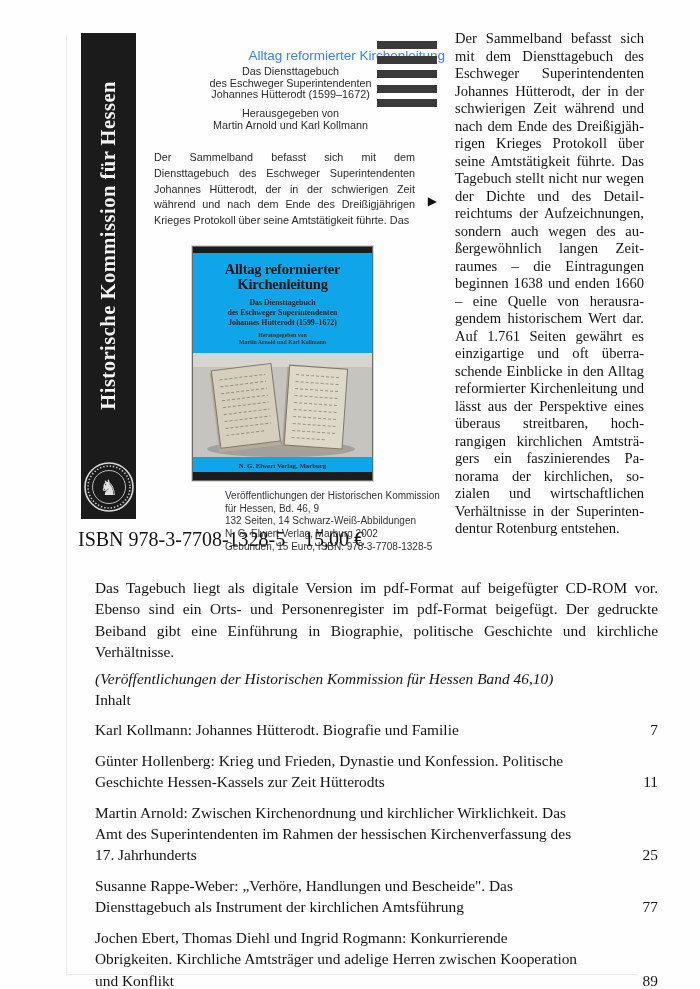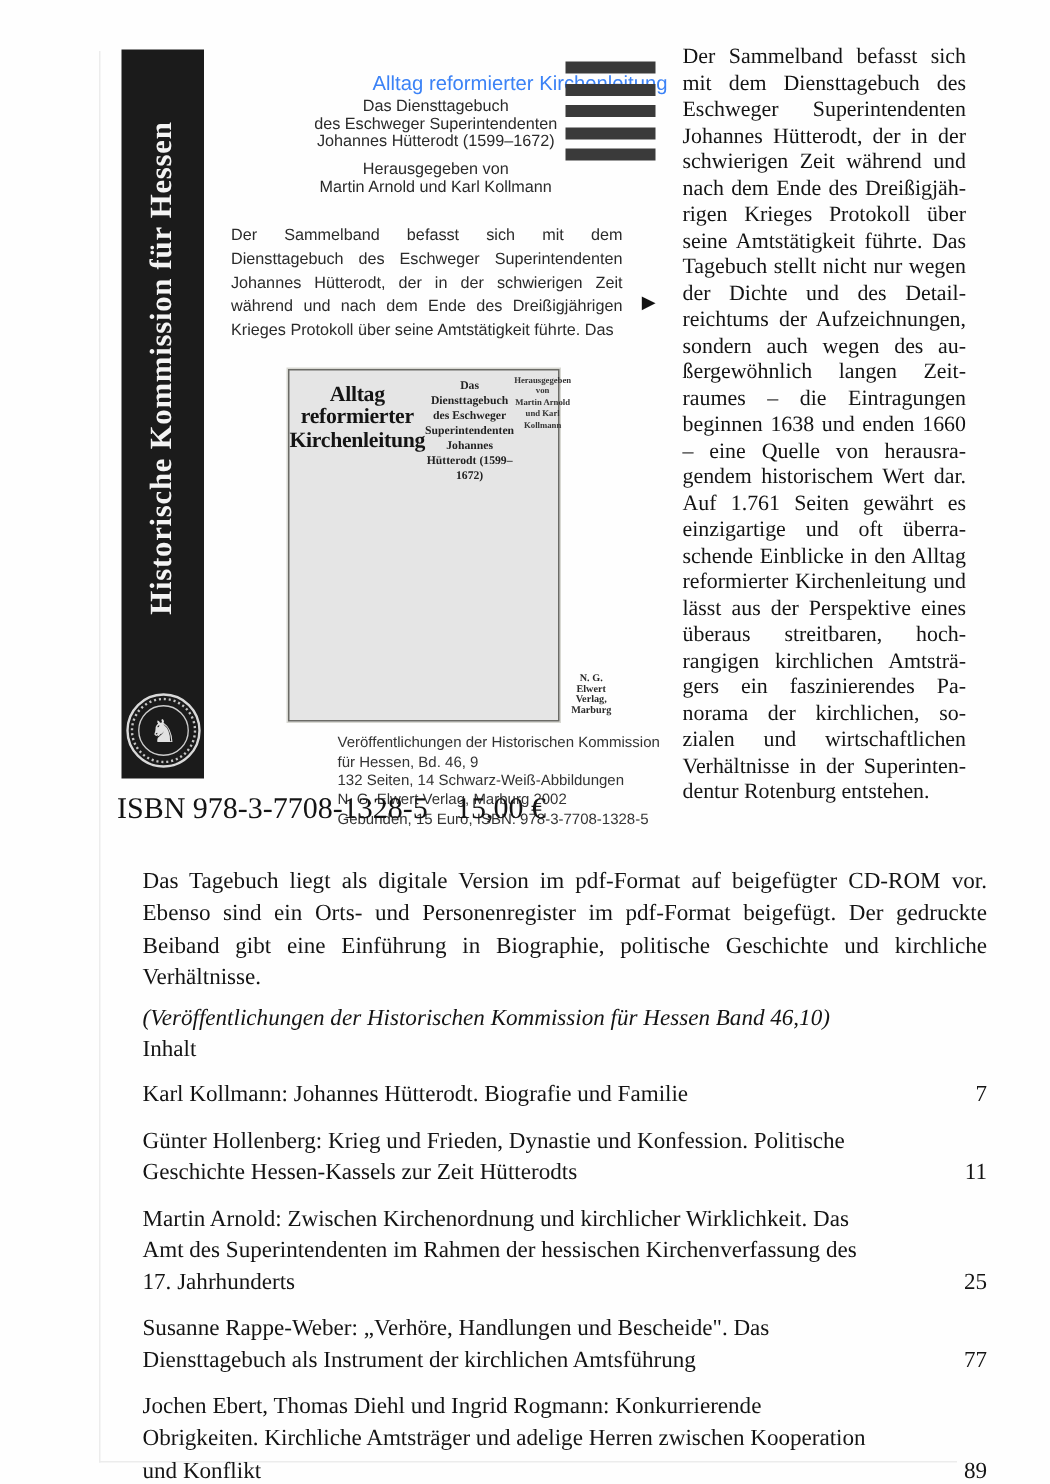--- a/index.html
+++ b/index.html
@@ -23,21 +23,21 @@
   .stripes{position:absolute;right:8px;top:8px;width:60px;}
   .stripes i{display:block;height:8px;margin-bottom:6.5px;background:#3a3a3a;}
   .f-title{margin-top:16px;text-align:right;font-size:13.5px;line-height:14px;color:#3b82f6;}
   .f-sub{margin-top:3px;text-align:center;font-size:10.8px;line-height:11.7px;color:#2a2a2a;}
   .f-ed{margin-top:7px;text-align:center;font-size:10.8px;line-height:11.6px;color:#2a2a2a;}
   .intro{margin:19px 30px 0 18px;font-size:10.8px;line-height:15.7px;text-align:justify;
          color:#2a2a2a;hyphens:manual;-webkit-hyphens:manual;}
   .cont-arrow{position:absolute;right:8px;top:162px;font-size:12px;color:#111;line-height:12px;}
 
   .cover{margin:17px 0 0 56px;width:179px;height:233px;border:1px solid #6b6b66;
-         background:#e5e5e5;display:flex;flex-direction:row;box-shadow:0 0 0 1px #d8d8d2;}
+         background:#0ea5e9;display:flex;flex-direction:column;box-shadow:0 0 0 1px #d8d8d2;}
   .cover-topbar{height:6px;background:#1c1c1c;}
   .cover-botbar{height:8px;background:#1c1c1c;}
   .c-title{margin-top:9px;text-align:center;font-family:"Liberation Serif",serif;font-weight:bold;
            font-size:14.5px;line-height:15.5px;color:#141414;letter-spacing:-.2px;}
   .c-sub{margin-top:5px;text-align:center;font-family:"Liberation Serif",serif;font-weight:bold;
          font-size:7.8px;line-height:10px;color:#222;}
   .c-ed{margin-top:4px;text-align:center;font-family:"Liberation Serif",serif;font-weight:bold;
         font-size:5.8px;line-height:7.5px;color:#333;}
   .photo{margin-top:6px;display:block;}
   .c-pub{margin-top:auto;margin-bottom:3px;text-align:center;font-family:"Liberation Serif",serif;

